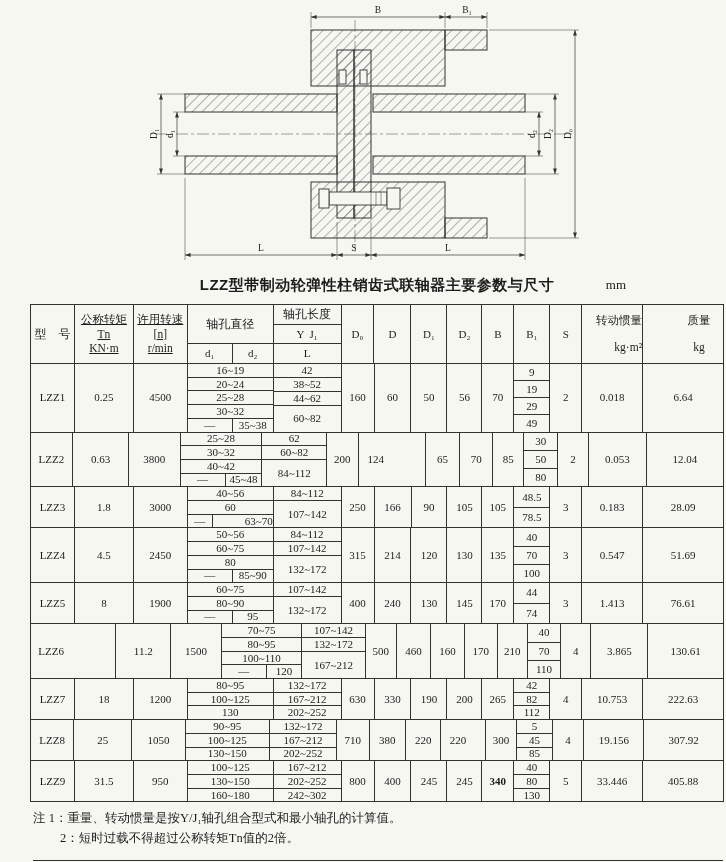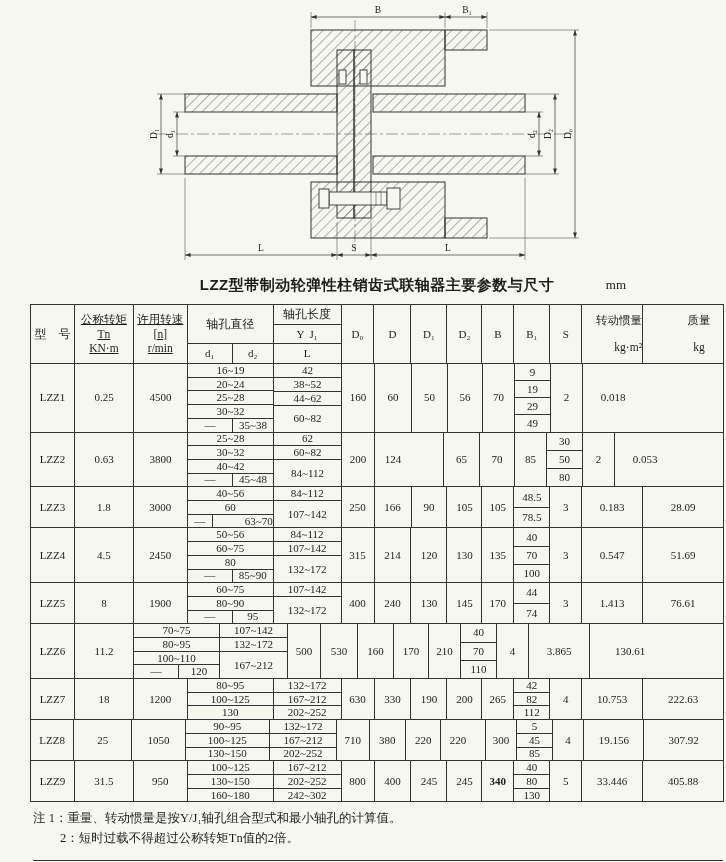--- a/index.html
+++ b/index.html
@@ -204,20 +204,21 @@
         <div class="col center num" style="width: 35px;">56</div>
         <div class="col center num" style="width: 32px;">70</div>
         <div class="col stack" style="width: 36px;">
           <div class="srow num nf">9</div>
           <div class="srow num">19</div>
           <div class="srow num">29</div>
           <div class="srow num">49</div>
         </div>
         <div class="col center num" style="width: 32px;">2</div>
         <div class="col center num" style="width: 61px;">0.018</div>
+        <div class="col center num" style="width: 81px;">6.64</div>
       </div>
       <div class="trow" style="height: 54.8px;">
         <div class="col center num" style="width: 43px;">LZZ2</div>
         <div class="col center num" style="width: 59px;">0.63</div>
         <div class="col center num" style="width: 54px;">3800</div>
         <div class="col stack" style="width: 86px;">
           <div class="srow nf num">25~28</div>
           <div class="srow num">30~32</div>
           <div class="srow num">40~42</div>
           <div class="srow split"><div class="scell num" style="width: 44px;">—</div><div class="scell vline num" style="flex: 1 1 0%;">45~48</div></div>
@@ -232,20 +233,21 @@
         <div class="col center num" style="width: 36px; margin-left: 32px;">65</div>
         <div class="col center num" style="width: 35px;">70</div>
         <div class="col center num" style="width: 32px;">85</div>
         <div class="col stack" style="width: 36px;">
           <div class="srow num nf">30</div>
           <div class="srow num">50</div>
           <div class="srow num">80</div>
         </div>
         <div class="col center num" style="width: 32px;">2</div>
         <div class="col center num" style="width: 61px;">0.053</div>
+        <div class="col center num" style="width: 81px;">12.04</div>
       </div>
       <div class="trow" style="height: 41.1px;">
         <div class="col center num" style="width: 43px;">LZZ3</div>
         <div class="col center num" style="width: 59px;">1.8</div>
         <div class="col center num" style="width: 54px;">3000</div>
         <div class="col stack" style="width: 86px;">
           <div class="srow nf num">40~56</div>
           <div class="srow num">60</div>
           <div class="srow split"><div class="scell num" style="width: 44px;">—</div><div class="scell vline num" style="flex: 1 1 0%; padding-left: 32px;">63~70</div></div>
         </div>
@@ -316,34 +318,35 @@
         <div class="col stack" style="width: 36px;">
           <div class="srow num nf">44</div>
           <div class="srow num">74</div>
         </div>
         <div class="col center num" style="width: 32px;">3</div>
         <div class="col center num" style="width: 61px;">1.413</div>
         <div class="col center num" style="width: 81px;">76.61</div>
       </div>
       <div class="trow" style="height: 54.8px;">
         <div class="col center num" style="width: 43px;">LZZ6</div>
-        <div class="col center num" style="width: 59px;">11.2</div>
+        <div class="col center num" style="width: 59px; margin-left: 44px;">11.2</div>
+        <div class="col center num" style="width: 54px;">1500</div>
         <div class="col stack" style="width: 86px;">
           <div class="srow nf num">70~75</div>
           <div class="srow num">80~95</div>
           <div class="srow num">100~110</div>
           <div class="srow split"><div class="scell num" style="width: 44px;">—</div><div class="scell vline num" style="flex: 1 1 0%;">120</div></div>
         </div>
         <div class="col stack" style="width: 68px;">
           <div class="srow num nf" style="flex: 1 1 0px;">107~142</div>
           <div class="srow num" style="flex: 1 1 0px;">132~172</div>
           <div class="srow num" style="flex: 2 1 0px;">167~212</div>
         </div>
         <div class="col center num" style="width: 33px;">500</div>
-        <div class="col center num" style="width: 37px;">530</div>
+        <div class="col center num" style="width: 37px;">460</div>
         <div class="col center num" style="width: 36px;">160</div>
         <div class="col center num" style="width: 35px;">170</div>
         <div class="col center num" style="width: 32px;">210</div>
         <div class="col stack" style="width: 36px;">
           <div class="srow num nf">40</div>
           <div class="srow num">70</div>
           <div class="srow num">110</div>
         </div>
         <div class="col center num" style="width: 32px;">4</div>
         <div class="col center num" style="width: 61px;">3.865</div>

